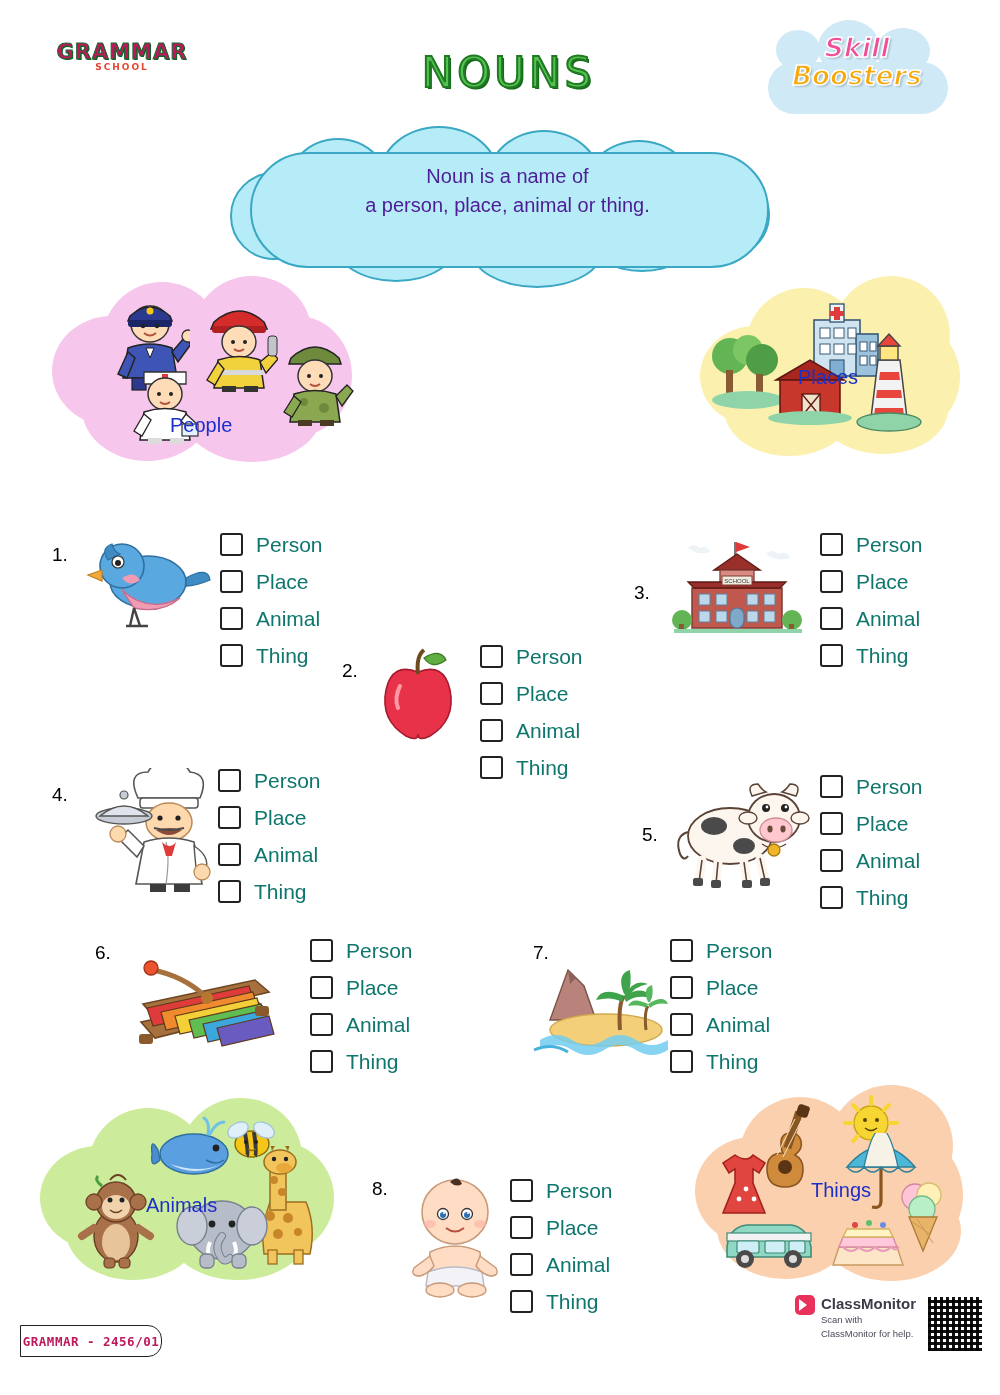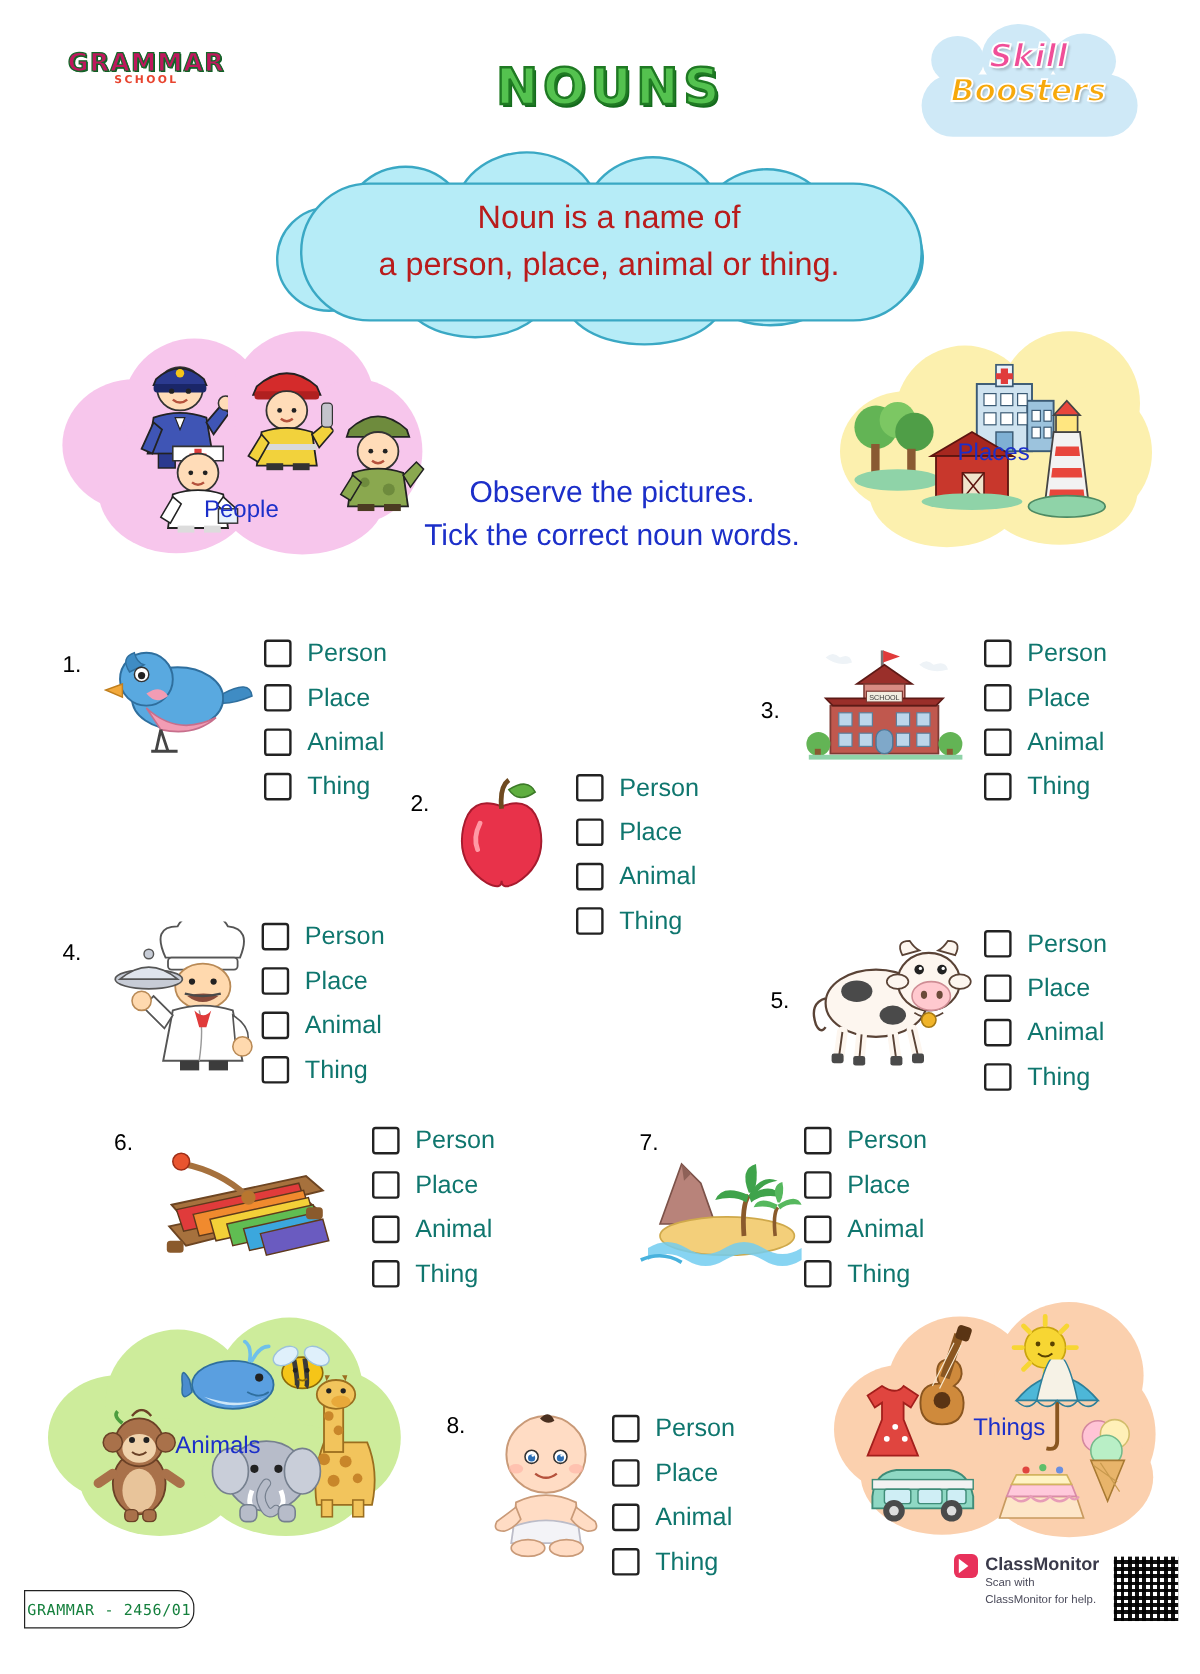--- a/index.html
+++ b/index.html
@@ -45,21 +45,21 @@
     color: #e8442f;
   }
 
   .page-title {
     position: absolute;
     left: 0;
     right: 0;
     top: 48px;
     text-align: center;
     font-family: "DejaVu Sans", sans-serif;
-    font-weight: bold;
+    font-weight: normal;
     font-size: 42px;
     letter-spacing: 4px;
     color: #54c24f;
     -webkit-text-stroke: 2px #1f7a23;
     text-shadow: 2px 2px 0 #146b1d;
     padding-left: 17px;
   }
 
   .skill-logo {
     position: absolute;
@@ -116,23 +116,23 @@
     background: #b6ecf7;
     border: 2px solid #3aa8c4;
     border-radius: 50%;
   }
   .def-text {
     position: absolute;
     left: 20px;
     top: 36px;
     width: 515px;
     text-align: center;
-    font-size: 27px;
+    font-size: 20px;
     line-height: 1.45;
-    color: #b91c1c;
+    color: #4c1d95;
     font-family: "Liberation Sans", sans-serif;
     z-index: 4;
   }
 
   
   .instruction {
     position: absolute;
     left: 300px;
     top: 392px;
     width: 420px;
@@ -213,21 +213,22 @@
     width: 140px;
     height: 30px;
     border: 1.5px solid #222;
     border-radius: 0 14px 14px 0;
     display: flex;
     align-items: center;
     justify-content: center;
     font-family: "DejaVu Sans Mono", monospace;
     font-size: 12.5px;
     letter-spacing: .5px;
-    color: #15803d;
+    color: #be185d;
+    font-weight: bold;
   }
   .cm {
     position: absolute;
     right: 16px;
     bottom: 42px;
     display: flex;
     align-items: flex-start;
   }
   .cm-text .brand {
     font-size: 15px;
@@ -299,24 +300,20 @@
     <div class="puff" style="left:104px; top:78px; width:120px; height:74px;"></div>
     <div class="puff" style="left:240px; top:84px; width:130px; height:74px;"></div>
     <div class="puff" style="left:356px; top:76px; width:108px; height:66px;"></div>
     <div class="def-cloud-body"></div>
     <div class="def-text">
       <div>Noun is a name of</div>
       <div>a person, place, animal or thing.</div>
     </div>
   </div>
 
-  <div class="instruction">
-    <div>Observe the pictures.</div>
-    <div>Tick the correct noun words.</div>
-  </div>
 
   <div class="blob people-blob">
     <div class="lump" style="left:0px;  top:40px;  width:120px;height:110px;"></div>
     <div class="lump" style="left:50px; top:6px;   width:120px;height:120px;"></div>
     <div class="lump" style="left:140px;top:0px;   width:120px;height:118px;"></div>
     <div class="lump" style="left:190px;top:40px;  width:110px;height:120px;"></div>
     <div class="lump" style="left:30px; top:80px;  width:130px;height:105px;"></div>
     <div class="lump" style="left:130px;top:86px;  width:140px;height:100px;"></div>
 
     <svg class="pic" style="left:58px;top:26px;" width="80" height="90" viewBox="0 0 80 90">

